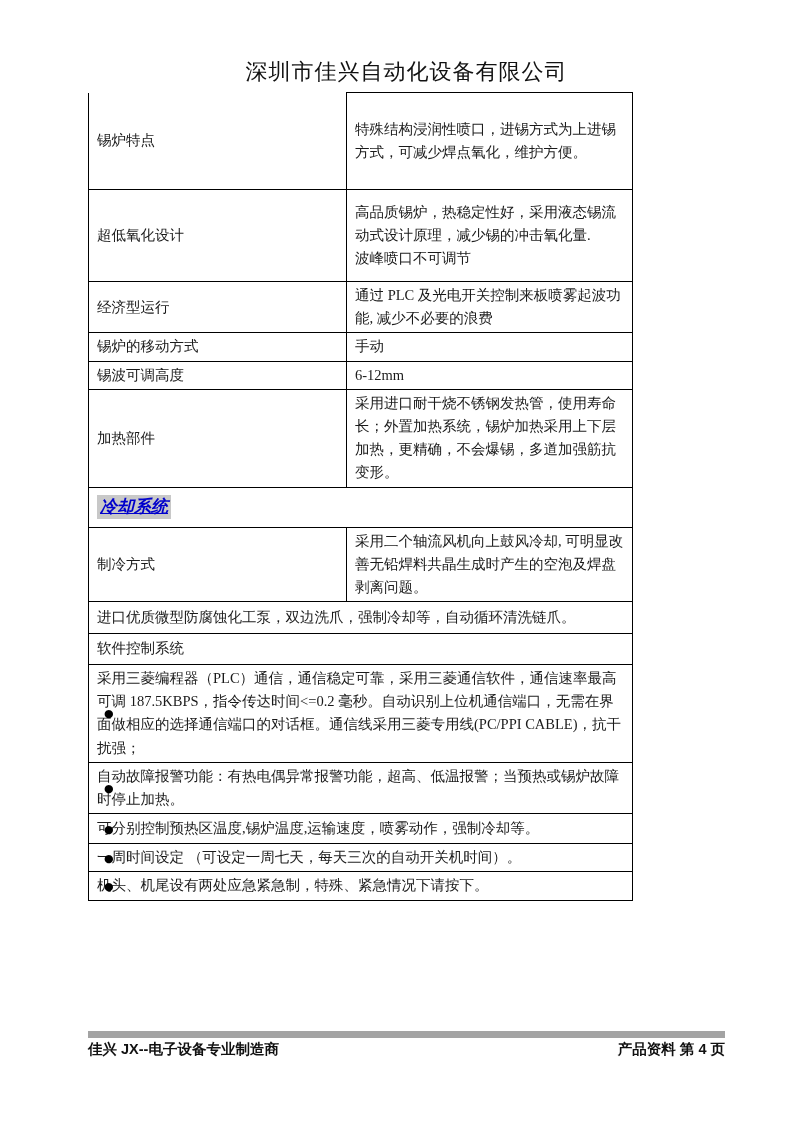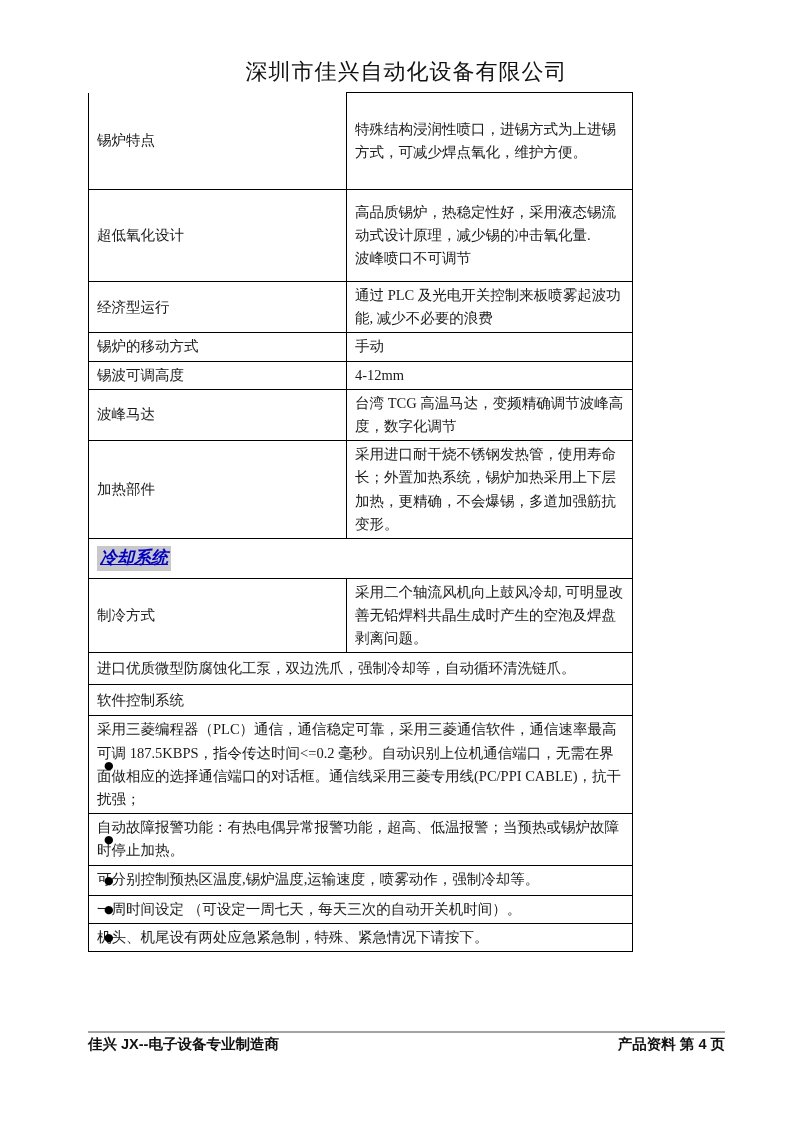--- a/index.html
+++ b/index.html
@@ -38,21 +38,21 @@
   }
   td.fulltext{padding:3px 8px;}
   td.bullet-cell{position:relative;padding:4px 10px 4px 36px;}
   .bullet{
     position:absolute;left:15px;top:50%;transform:translateY(-50%);
     font-size:11px;line-height:1;color:#000;
     font-family:"DejaVu Sans",sans-serif;
   }
   .footer{
     position:absolute;left:88px;top:1031px;width:637px;
-    border-top:2px solid #a3a3a3;
+    border-top:7px solid #a3a3a3;
     display:flex;justify-content:space-between;align-items:flex-start;
     padding-top:2px;
     font-family:"Liberation Sans","DejaVu Sans",sans-serif;
     font-weight:bold;font-size:14.5px;color:#111;
   }
 </style>
 </head>
 <body>
 
 <div class="content">
@@ -71,25 +71,21 @@
         <tr style="height: 43px;">
           <td class="label">经济型运行</td>
           <td class="value">通过 PLC 及光电开关控制来板喷雾起波功能, 减少不必要的浪费</td>
         </tr>
         <tr style="height: 26px;">
           <td class="label">锡炉的移动方式</td>
           <td class="value">手动</td>
         </tr>
         <tr style="height: 25px;">
           <td class="label">锡波可调高度</td>
-          <td class="value">4-12mm</td>
-        </tr>
-        <tr style="height: 49px;">
-          <td class="label">波峰马达</td>
-          <td class="value">台湾 TCG 高温马达，变频精确调节波峰高度，数字化调节</td>
+          <td class="value">6-12mm</td>
         </tr>
         <tr style="height: 67px;">
           <td class="label">加热部件</td>
           <td class="value">采用进口耐干烧不锈钢发热管，使用寿命长；外置加热系统，锡炉加热采用上下层加热，更精确，不会爆锡，多道加强筋抗变形。</td>
         </tr>
         <tr style="height: 40px; margin-left: 44px;">
           <td colspan="2" class="section"><span class="section-text">冷却系统</span></td>
         </tr>
         <tr style="height: 51px;">
           <td class="label">制冷方式</td>

